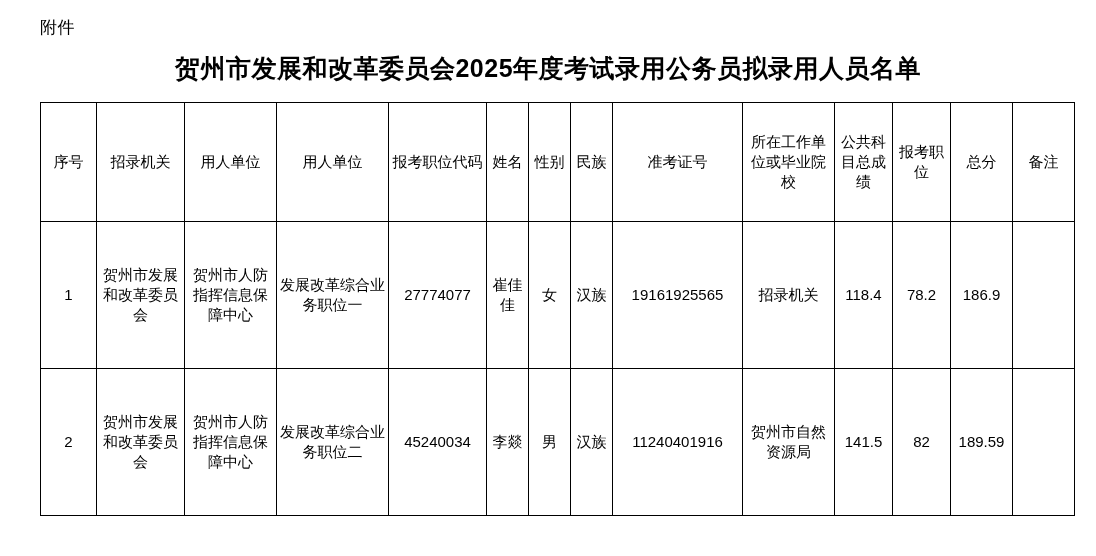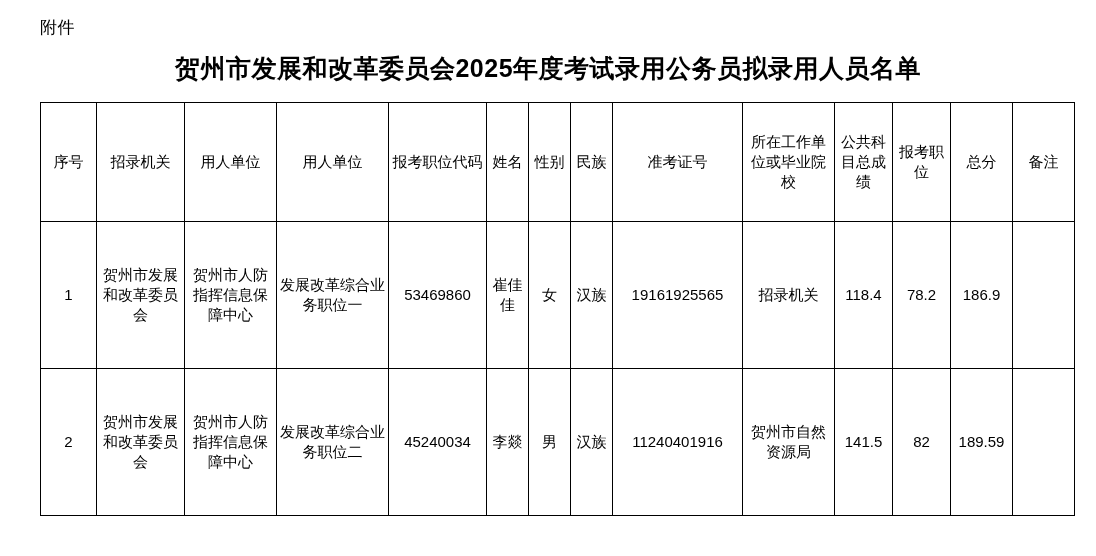--- a/index.html
+++ b/index.html
@@ -131,21 +131,21 @@
           <td>总分</td>
           <td>备注</td>
         </tr>
       </thead>
       <tbody>
         <tr>
           <td>1</td>
           <td>贺州市发展和改革委员会</td>
           <td>贺州市人防指挥信息保障中心</td>
           <td>发展改革综合业务职位一</td>
-          <td>53469860</td>
+          <td>27774077</td>
           <td class="narrow-cell">崔佳佳</td>
           <td class="narrow-cell">女</td>
           <td class="narrow-cell">汉族</td>
           <td>19161925565</td>
           <td>招录机关</td>
           <td>118.4</td>
           <td>78.2</td>
           <td>186.9</td>
           <td></td>
         </tr>

